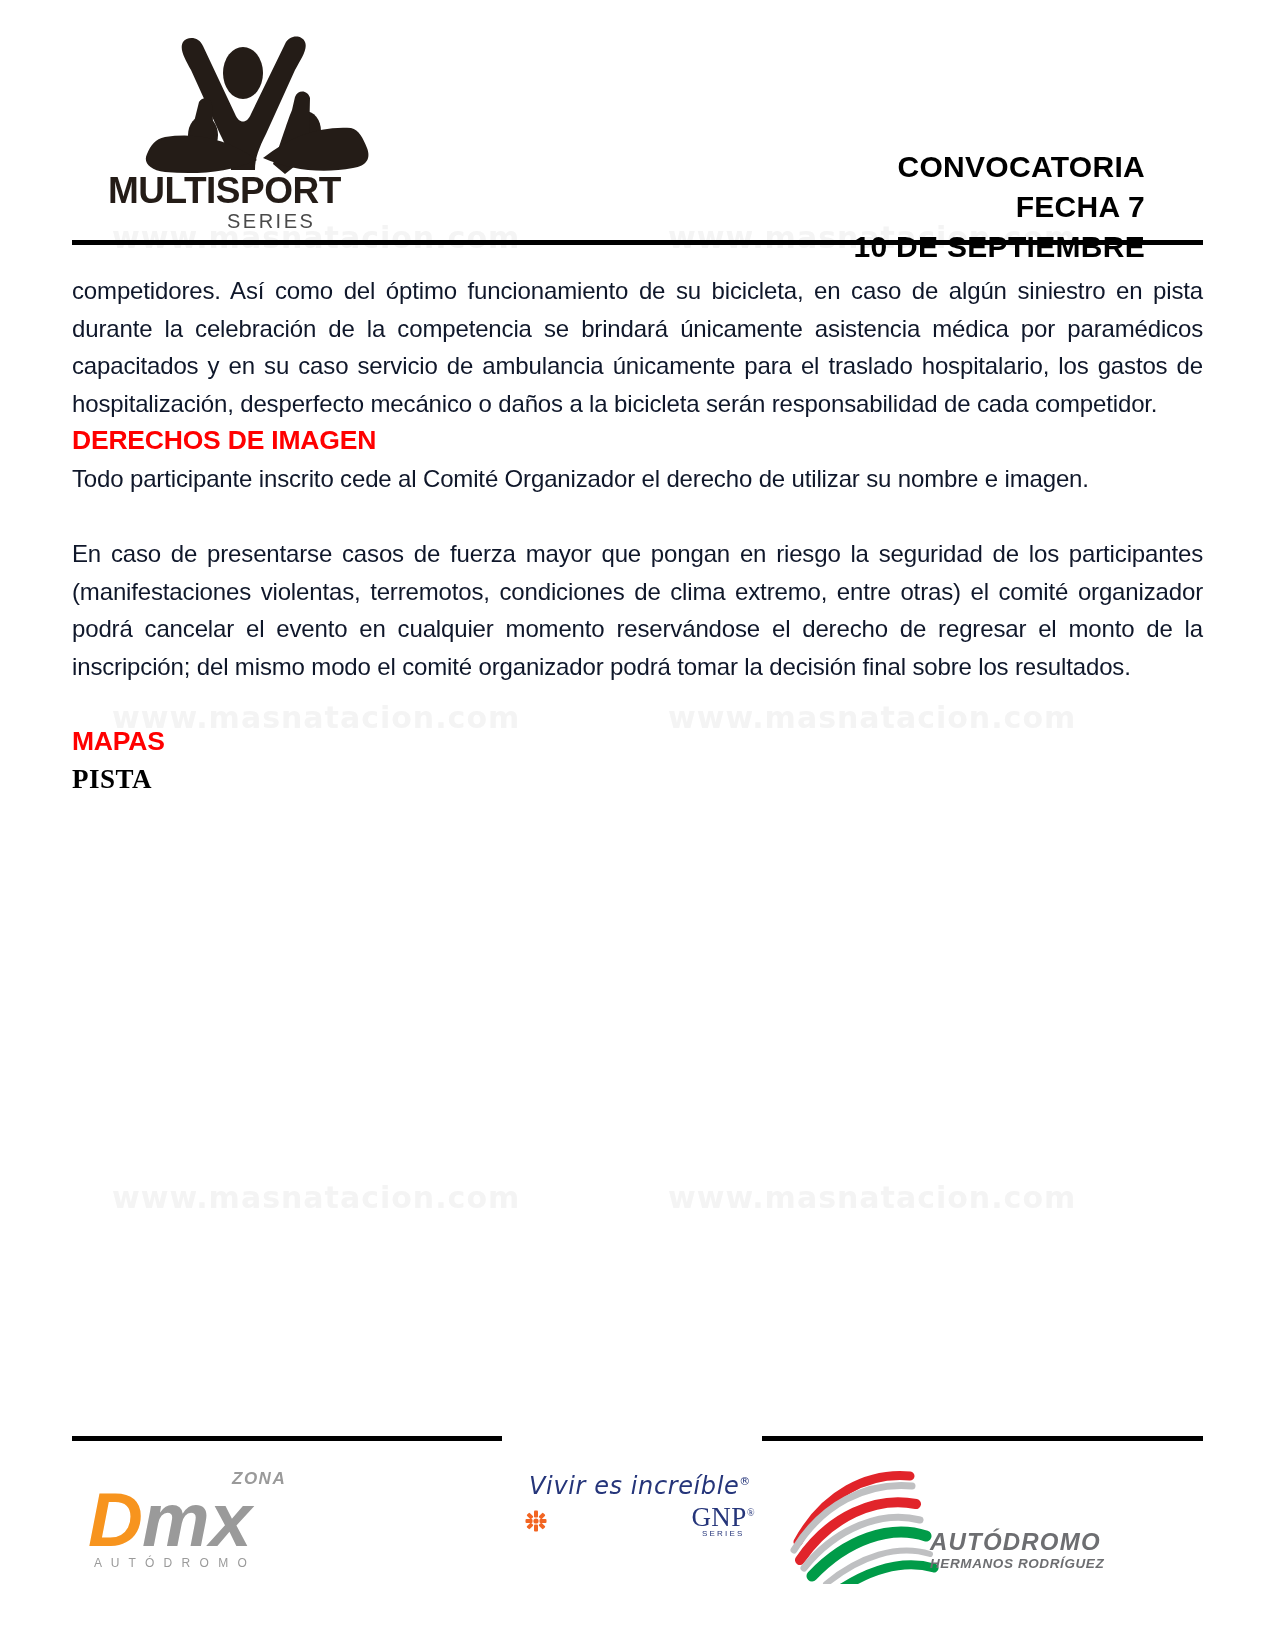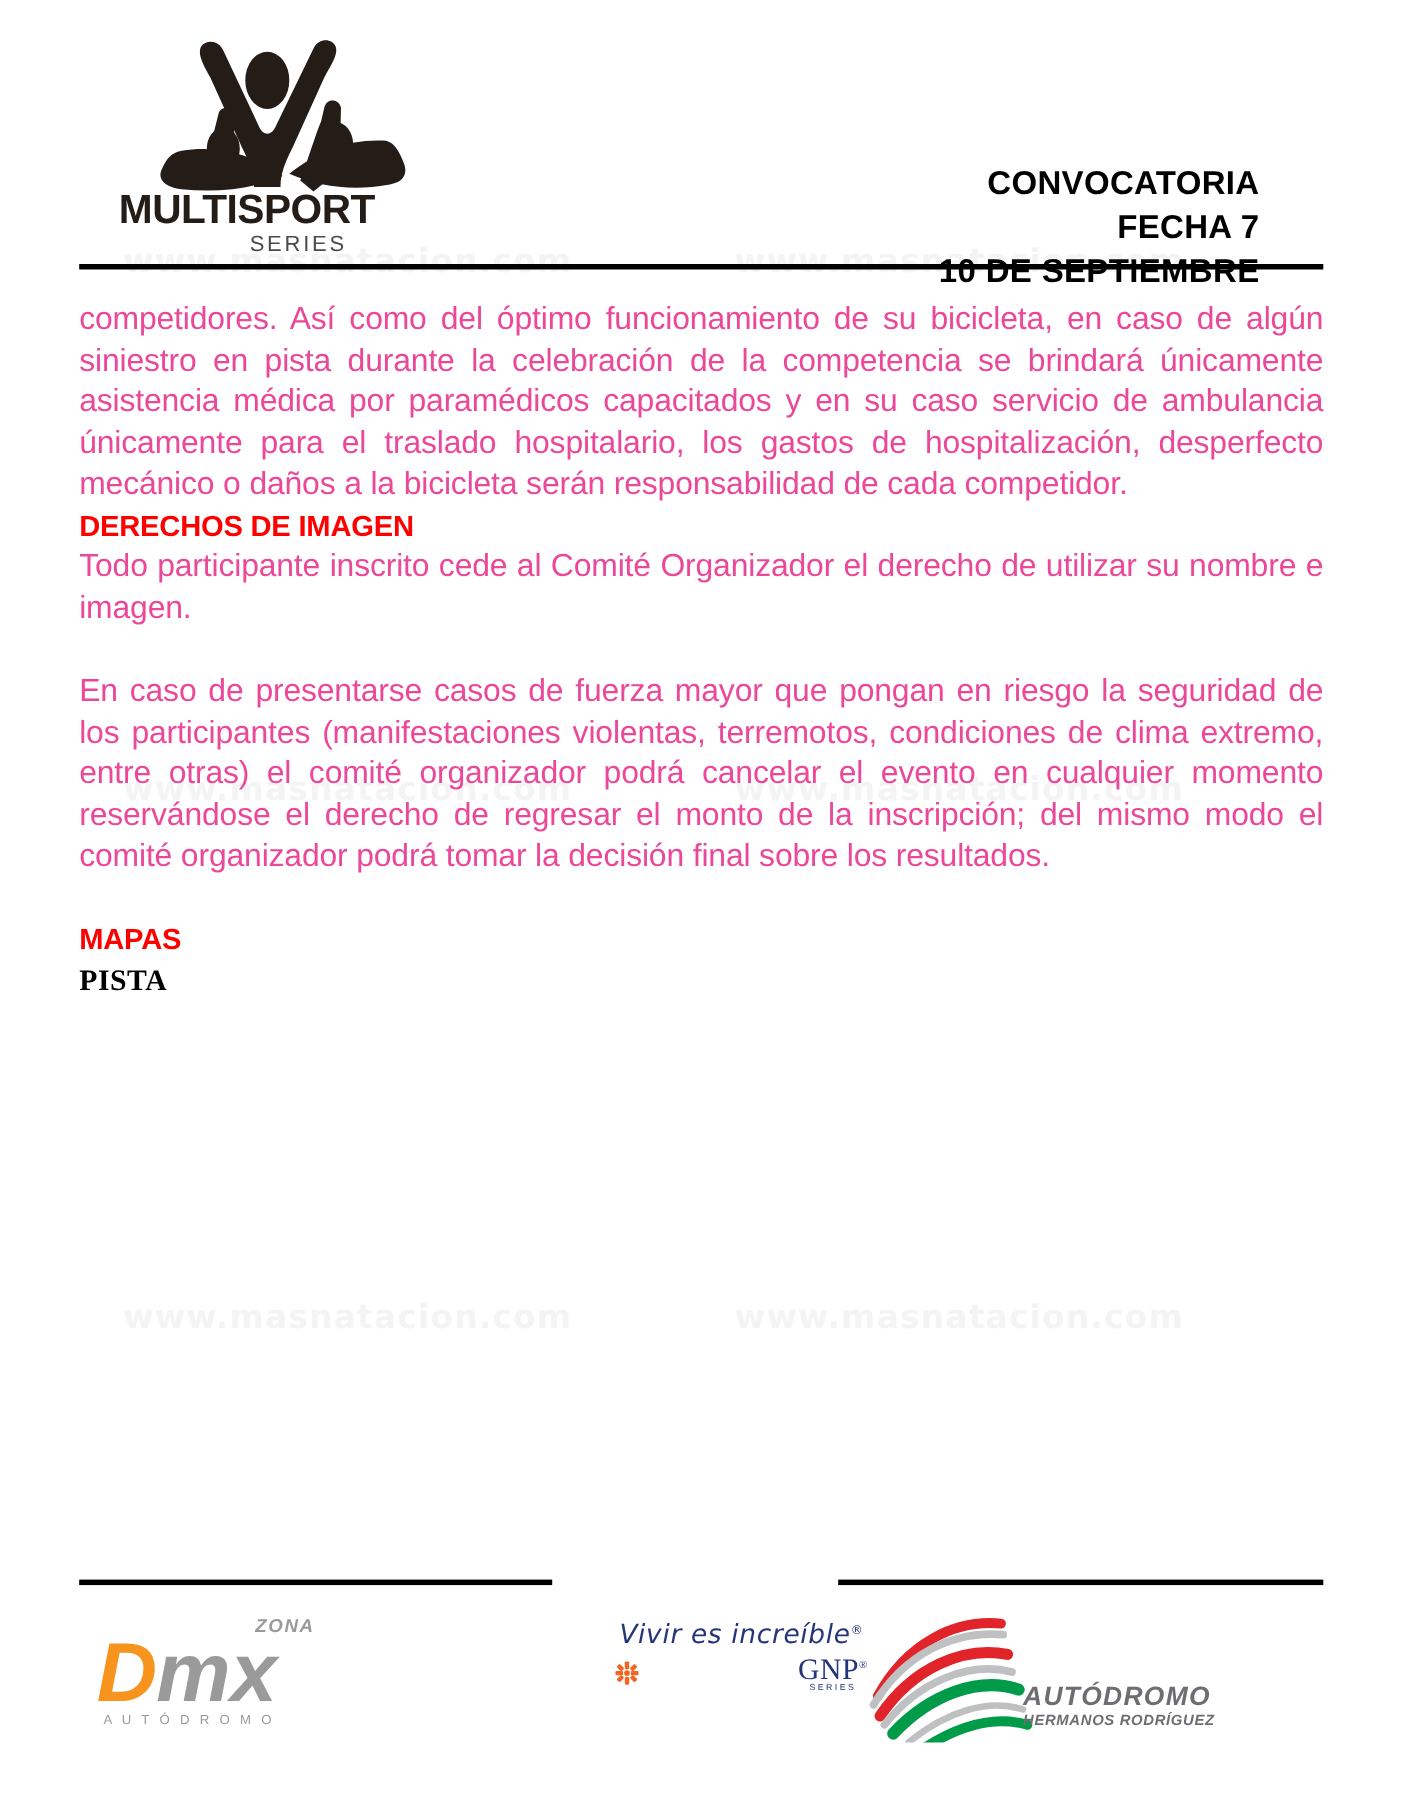--- a/index.html
+++ b/index.html
@@ -86,25 +86,25 @@
   .content {
     position: absolute;
     left: 72px;
     top: 272px;
     width: 1131px;
     z-index: 3;
   }
   p.just {
     margin: 0;
     font-family: "Liberation Sans", sans-serif;
-    font-size: 29px;
+    font-size: 24px;
     line-height: 37.5px;
     text-align: justify;
     text-justify: inter-word;
-    color: #ec4899;
+    color: #0f172a;
     letter-spacing: -0.15px;
   }
   .sec-head {
     margin: 0;
     font-family: "Liberation Sans", sans-serif;
     font-weight: 700;
     font-size: 26.5px;
     line-height: 37.5px;
     color: #ff0000;
     letter-spacing: -0.2px;
@@ -145,21 +145,20 @@
     width: 270px;
     height: 110px;
   }
   .logo-gnp {
     position: absolute;
     left: 525px;
     top: 62px;
     width: 230px;
     height: 100px;
     text-align: center;
-    margin-left: 34px;
   }
   .gnp-tag {
     font-family: "DejaVu Sans", sans-serif;
     font-style: italic;
     font-size: 24px;
     color: #25357a;
     letter-spacing: 0.6px;
     white-space: nowrap;
   }
   .gnp-tag sup { font-size: 11px; }

